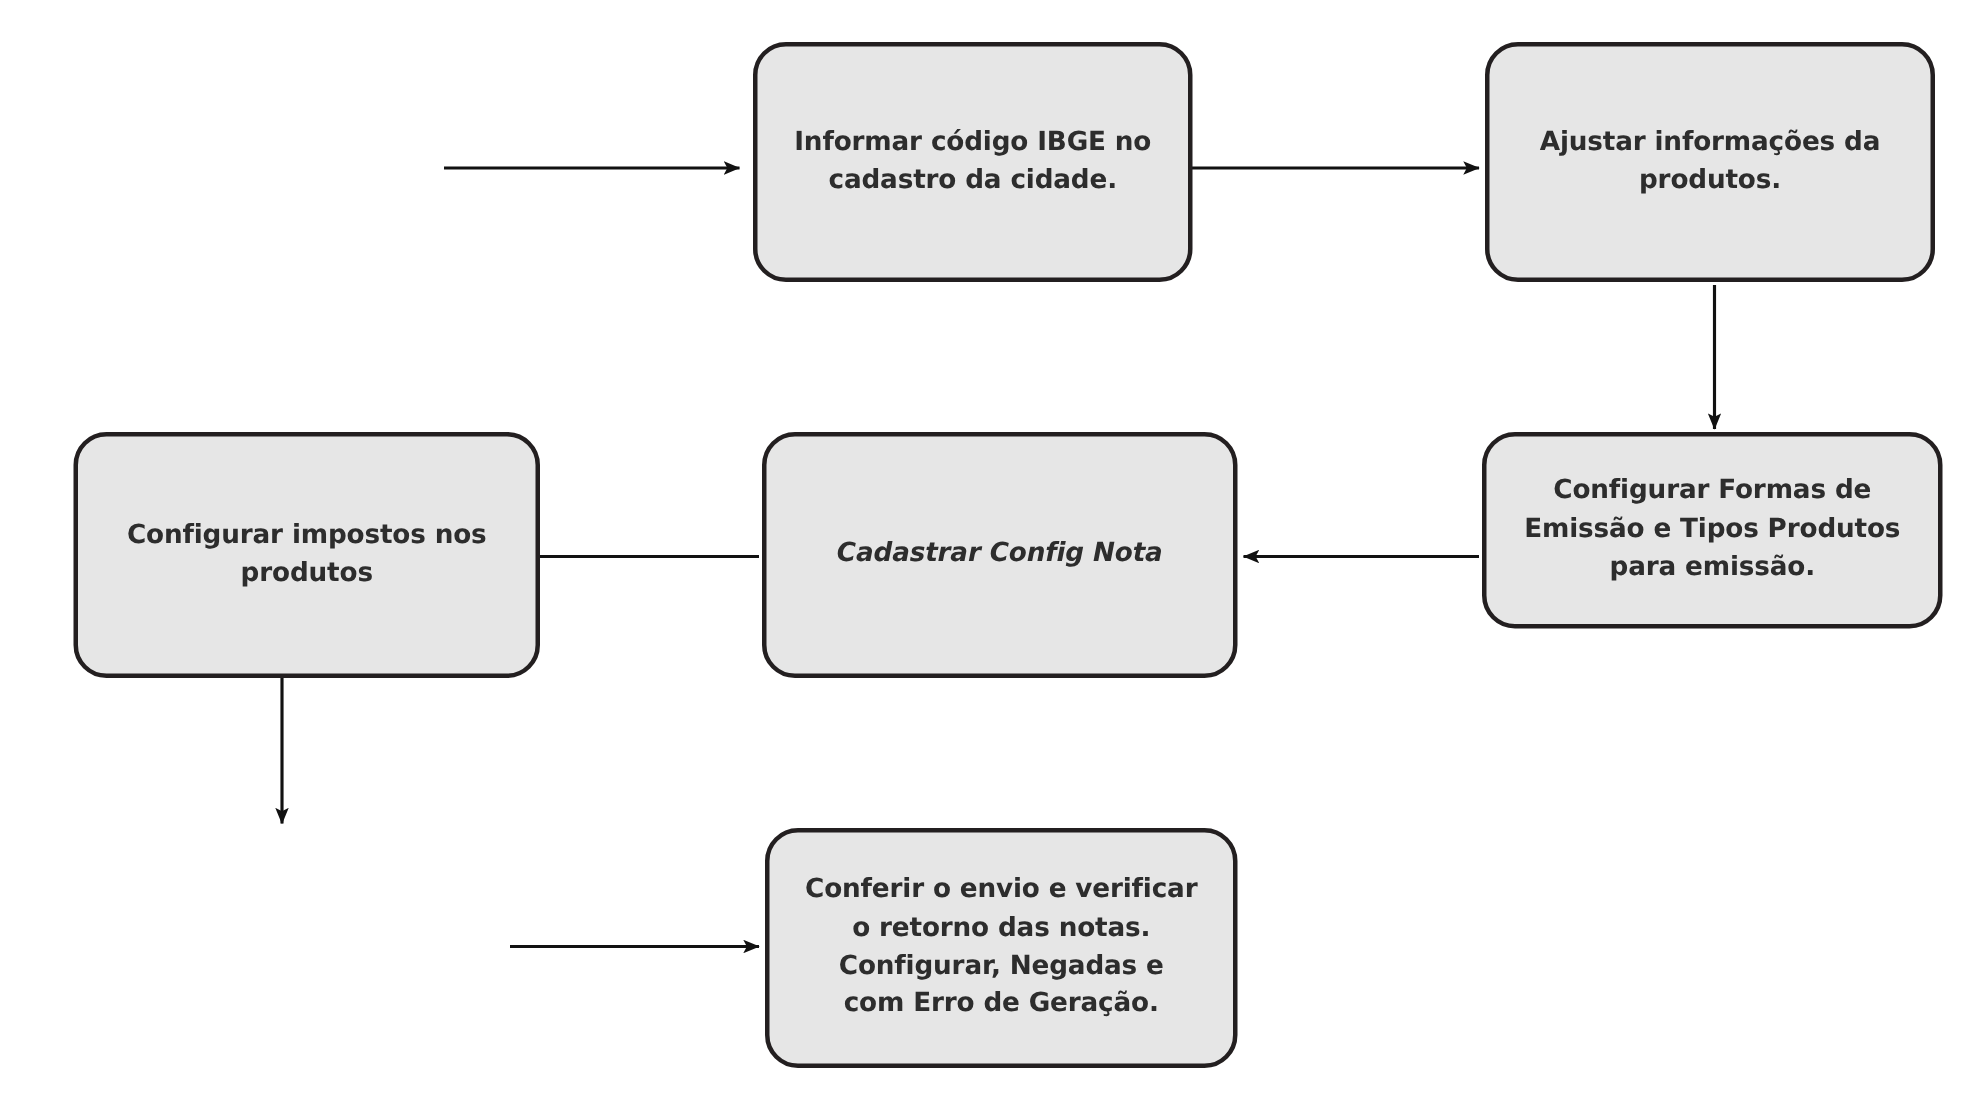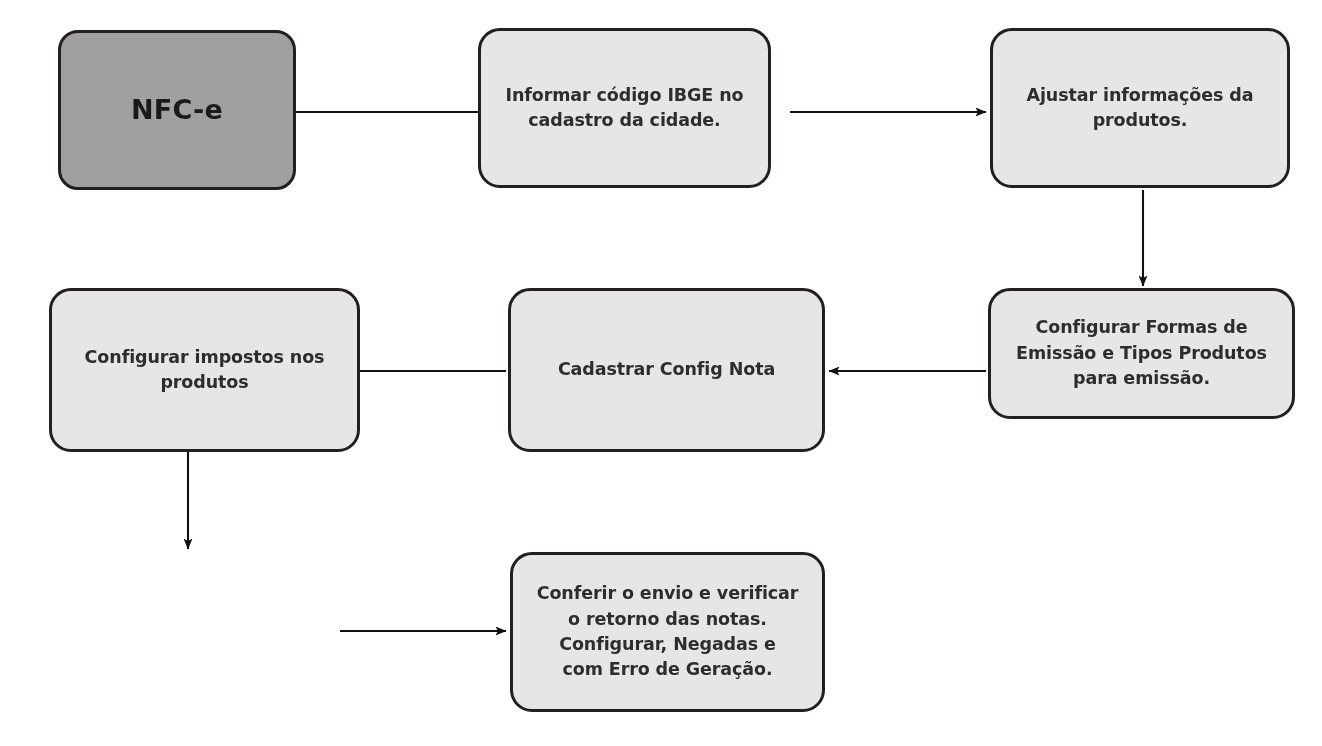--- a/index.html
+++ b/index.html
@@ -71,41 +71,38 @@
         <line x1="296" y1="112" x2="493" y2="112" marker-end="url(#arrowhead)"></line>
         <line x1="790" y1="112" x2="986" y2="112" marker-end="url(#arrowhead)"></line>
         <line x1="1143" y1="190" x2="1143" y2="286" marker-end="url(#arrowhead)"></line>
         <line x1="986" y1="371" x2="829" y2="371" marker-end="url(#arrowhead)"></line>
         <line x1="506" y1="371" x2="349" y2="371" marker-end="url(#arrowhead)"></line>
         <line x1="188" y1="452" x2="188" y2="549" marker-end="url(#arrowhead)"></line>
         <line x1="340" y1="631" x2="506" y2="631" marker-end="url(#arrowhead)"></line>
       </g>
   </svg>
 
-  <div class="node start" style="left:58px; top:30px; width:238px; height:160px;">
-    <span class="label">NFC-e</span>
-  </div>
 
-  <div class="node" style="left:478px; top:28px; width:293px; height:160px;">
+  <div class="node" style="left:502px; top:28px; width:293px; height:160px;">
     <span class="label">Informar código IBGE no
 cadastro da cidade.</span>
   </div>
 
   <div class="node" style="left:990px; top:28px; width:300px; height:160px;">
     <span class="label">Ajustar informações da
 produtos.</span>
   </div>
 
   <div class="node" style="left:988px; top:288px; width:307px; height:131px;">
     <span class="label">Configurar Formas de
 Emissão e Tipos Produtos
 para emissão.</span>
   </div>
 
-  <div class="node" style="left:508px; top:288px; width:317px; height:164px;">
+  <div class="node" style="left:508px; top:288px; width:317px; height:164px;font-style:italic;">
     <span class="label">Cadastrar Config Nota</span>
   </div>
 
   <div class="node" style="left:49px; top:288px; width:311px; height:164px;">
     <span class="label">Configurar impostos nos
 produtos</span>
   </div>
 
 
   <div class="node" style="left:510px; top:552px; width:315px; height:160px;">

